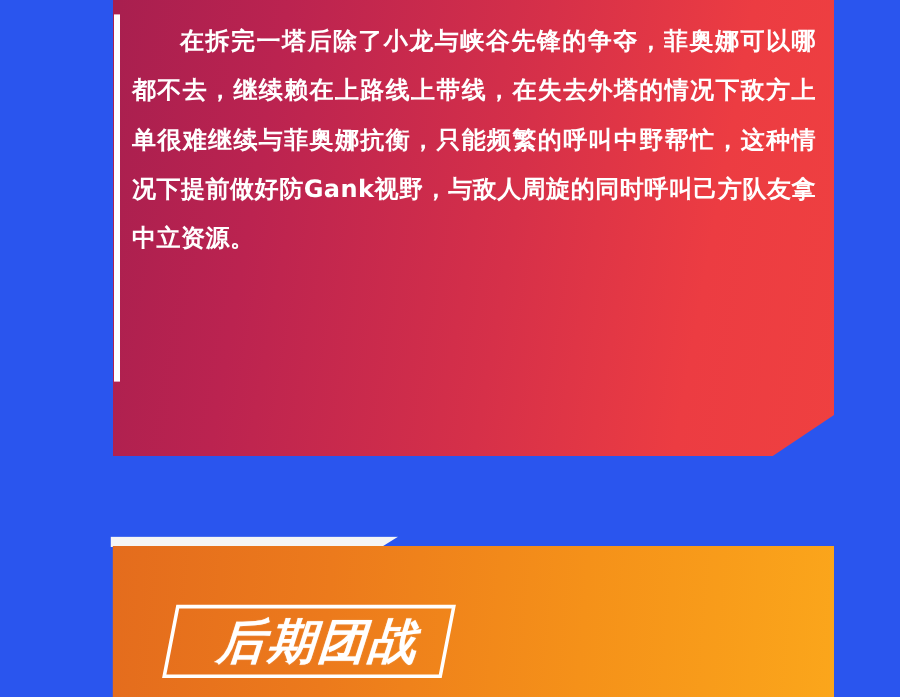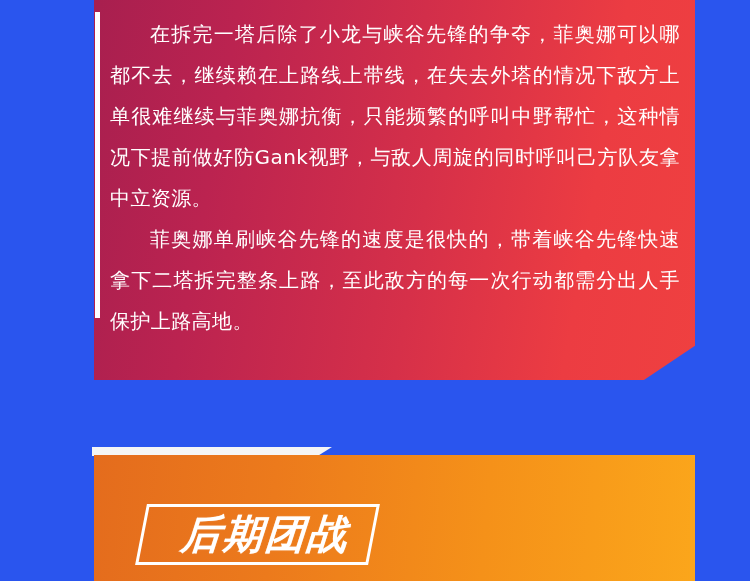--- a/index.html
+++ b/index.html
@@ -44,21 +44,21 @@
 
   .red-text-block {
     position: absolute;
     left: 110px;
     top: 14px;
     width: 570px;
     color: #ffffff;
     font-size: 20px;
     line-height: 41px;
     letter-spacing: 0.4px;
-    font-weight: 400;
+    font-weight: 700;
     text-align: justify;
     text-justify: inter-ideograph;
   }
 
   .red-para {
     margin: 0;
     text-indent: 2em;
   }
 
   
@@ -118,21 +118,20 @@
 </head>
 <body>
 
 <div id="page">
 
   <div class="red-panel"></div>
   <div class="red-panel-accent"></div>
 
   <div class="red-text-block">
     <p class="red-para">在拆完一塔后除了小龙与峡谷先锋的争夺，菲奥娜可以哪都不去，继续赖在上路线上带线，在失去外塔的情况下敌方上单很难继续与菲奥娜抗衡，只能频繁的呼叫中野帮忙，这种情况下提前做好防Gank视野，与敌人周旋的同时呼叫己方队友拿中立资源。</p>
-    <p class="red-para">菲奥娜单刷峡谷先锋的速度是很快的，带着峡谷先锋快速拿下二塔拆完整条上路，至此敌方的每一次行动都需分出人手保护上路高地。</p>
   </div>
 
   <div class="orange-tab"></div>
   <div class="orange-panel"></div>
   <div class="banner-box"></div>
   <div class="banner-text">后期团战</div>
 
 </div>
 
 </body></html>

